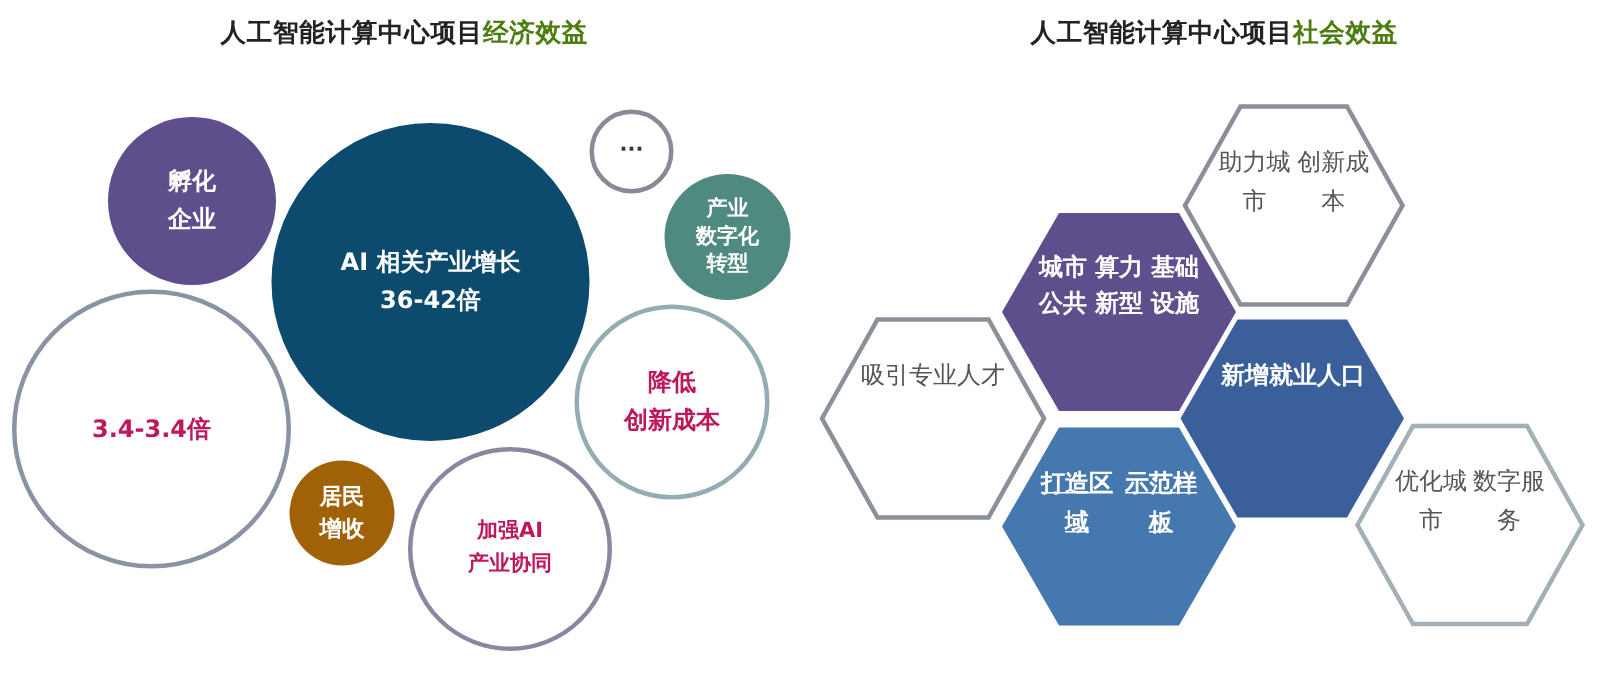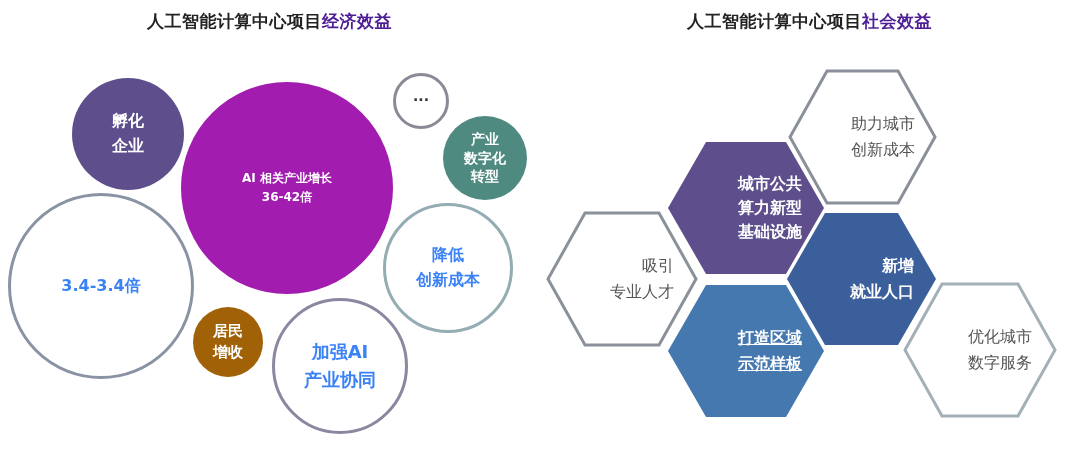--- a/index.html
+++ b/index.html
@@ -1,44 +1,44 @@
 <!DOCTYPE html>
 <html><head>
 <meta charset="utf-8">
 <style>
   html, body { margin:0; padding:0; background:#ffffff; }
   body { width:1080px; height:449px; position:relative; overflow:hidden; font-family:"DejaVu Sans","Liberation Sans",sans-serif; }
   .title { position:absolute; top:10px; font-size:17px; font-weight:bold; color:#222; white-space:nowrap; letter-spacing:0.5px; }
-  .title .hl { color:#4c1d95; }
+  .title .hl { color:#4d7c0f; }
   .circle { position:absolute; border-radius:50%; box-sizing:border-box; display:flex; flex-direction:column; align-items:center; justify-content:center; text-align:center; font-weight:bold; line-height:1.55; }
   .filled { color:#fff; }
-  .outline { background:#fff; color:#3b82f6; }
+  .outline { background:#fff; color:#be185d; }
   svg.hexes { position:absolute; left:0; top:0; }
-  .hex-text { position:absolute; display:flex; flex-direction:column; align-items:flex-end; justify-content:center; text-align:center; line-height:1.6; font-size:16px; }
+  .hex-text { position:absolute; display:flex; align-items:flex-start; justify-content:center; text-align:center; line-height:1.6; font-size:16px; }
   .hex-text.dark { color:#fff; font-weight:bold; }
   .hex-text.light { color:#555; }
 </style>
 </head>
 <body>
 
 <div class="title" style="left:147px;">
   <span>人工智能计算中心项目</span><span class="hl">经济效益</span>
 </div>
 
 <div class="title" style="left:687px;">
   <span>人工智能计算中心项目</span><span class="hl">社会效益</span>
 </div>
 
 <div>
   <div class="circle filled" style="left:72px;top:78px;width:112px;height:112px;background:#5e4f8c;font-size:16px;">
     <span>孵化</span>
     <span>企业</span>
   </div>
 
-  <div class="circle filled" style="left:181px;top:82px;width:212px;height:212px;background:#a21caf;font-size:12px;">
+  <div class="circle filled" style="left:181px;top:82px;width:212px;height:212px;background:#0c4a6e;font-size:16px;">
     <span>AI 相关产业增长</span>
     <span>36-42倍</span>
   </div>
 
   <div class="circle outline" style="left:393px;top:73px;width:56px;height:56px;border:3px solid #8a8a96;font-size:14px;color:#333;">
     <span>···</span>
   </div>
 
   <div class="circle filled" style="left:443px;top:116px;width:84px;height:84px;background:#4e8a80;font-size:14px;line-height:1.35;">
     <span>产业</span>
@@ -53,21 +53,21 @@
   <div class="circle outline" style="left:383px;top:203px;width:130px;height:130px;border:3px solid #93adb3;font-size:16px;">
     <span>降低</span>
     <span>创新成本</span>
   </div>
 
   <div class="circle filled" style="left:193px;top:307px;width:70px;height:70px;background:#a16207;font-size:15px;line-height:1.4;">
     <span>居民</span>
     <span>增收</span>
   </div>
 
-  <div class="circle outline" style="left:272px;top:298px;width:136px;height:136px;border:3px solid #8b87a0;font-size:18px;">
+  <div class="circle outline" style="left:272px;top:298px;width:136px;height:136px;border:3px solid #8b87a0;font-size:14px;">
     <span>加强AI</span>
     <span>产业协同</span>
   </div>
 </div>
 
 <svg class="hexes" width="1080" height="449">
 
   <polygon points="790,137 827,71 898,71 935,137 898,203 827,203" fill="#ffffff" stroke="#8a8f9a" stroke-width="3"></polygon>
 
   <polygon points="668,208 706,142 786,142 824,208 786,274 706,274" fill="#5e4f8c"></polygon>

